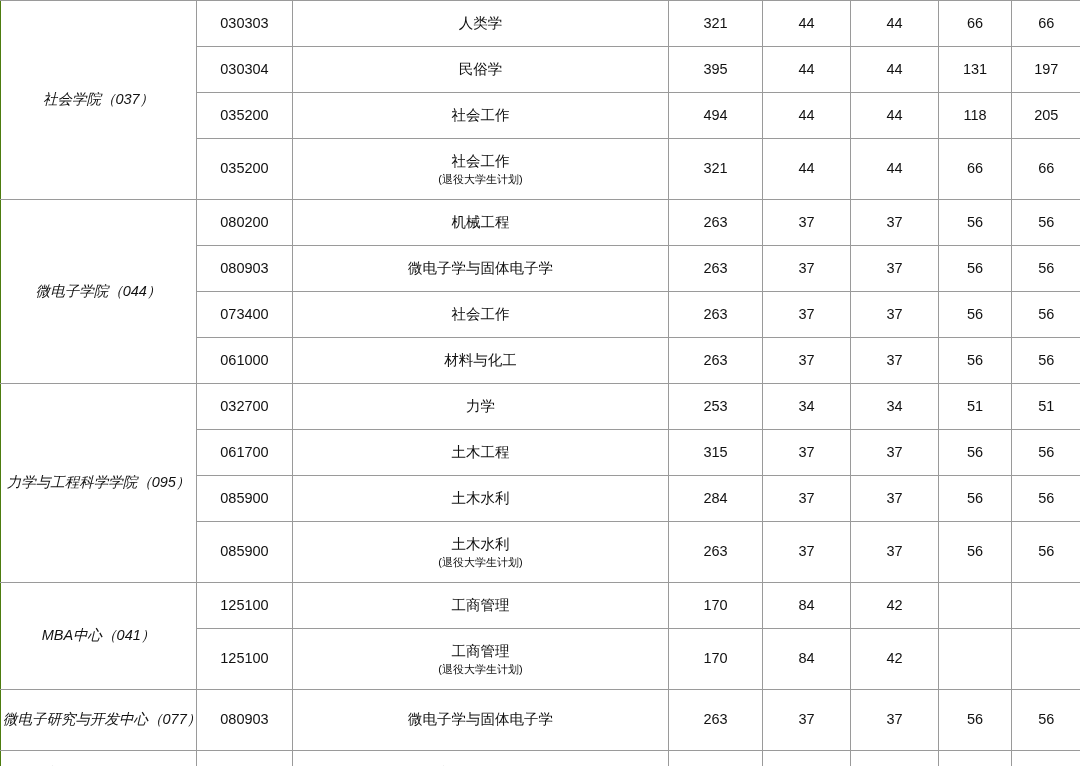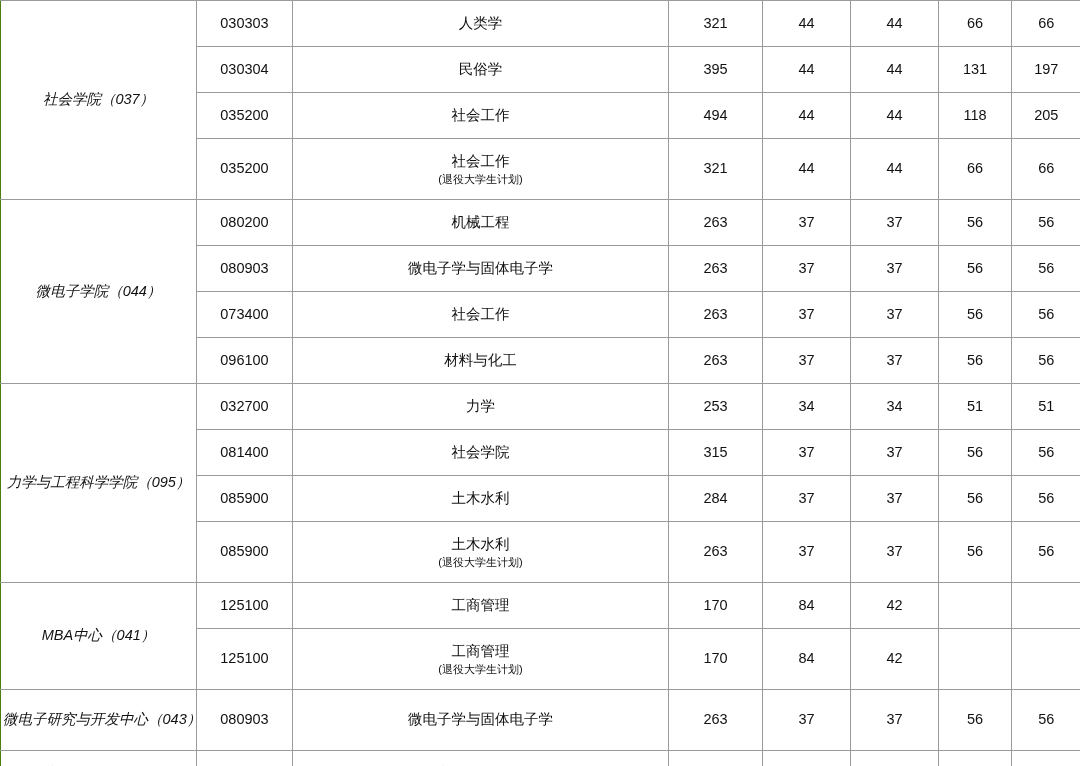--- a/index.html
+++ b/index.html
@@ -143,41 +143,41 @@
         <tr class="row-normal">
           <td>073400</td>
           <td class="major-cell"><span>社会工作</span></td>
           <td>263</td>
           <td>37</td>
           <td>37</td>
           <td>56</td>
           <td>56</td>
         </tr>
         <tr class="row-normal">
-          <td>096100</td>
+          <td>061000</td>
           <td class="major-cell"><span>材料与化工</span></td>
           <td>263</td>
           <td>37</td>
           <td>37</td>
           <td>56</td>
           <td>56</td>
         </tr>
         <tr class="row-normal">
           <td class="college-cell" rowspan="4">力学与工程科学学院（095）</td>
           <td>032700</td>
           <td class="major-cell"><span>力学</span></td>
           <td>253</td>
           <td>34</td>
           <td>34</td>
           <td>51</td>
           <td>51</td>
         </tr>
         <tr class="row-normal">
-          <td>081400</td>
-          <td class="major-cell"><span>社会学院</span></td>
+          <td>061700</td>
+          <td class="major-cell"><span>土木工程</span></td>
           <td>315</td>
           <td>37</td>
           <td>37</td>
           <td>56</td>
           <td>56</td>
         </tr>
         <tr class="row-normal">
           <td>085900</td>
           <td class="major-cell"><span>土木水利</span></td>
           <td>284</td>
@@ -208,21 +208,21 @@
         <tr class="row-tall">
           <td>125100</td>
           <td class="major-cell"><span>工商管理</span><span class="major-sub">(退役大学生计划)</span></td>
           <td>170</td>
           <td>84</td>
           <td>42</td>
           <td></td>
           <td></td>
         </tr>
         <tr class="row-tall">
-          <td class="college-cell" rowspan="1">微电子研究与开发中心（043）</td>
+          <td class="college-cell" rowspan="1">微电子研究与开发中心（077）</td>
           <td>080903</td>
           <td class="major-cell"><span>微电子学与固体电子学</span></td>
           <td>263</td>
           <td>37</td>
           <td>37</td>
           <td>56</td>
           <td>56</td>
         </tr>
         <tr class="row-normal">
           <td class="college-cell" rowspan="1">音乐学院（099）</td>

